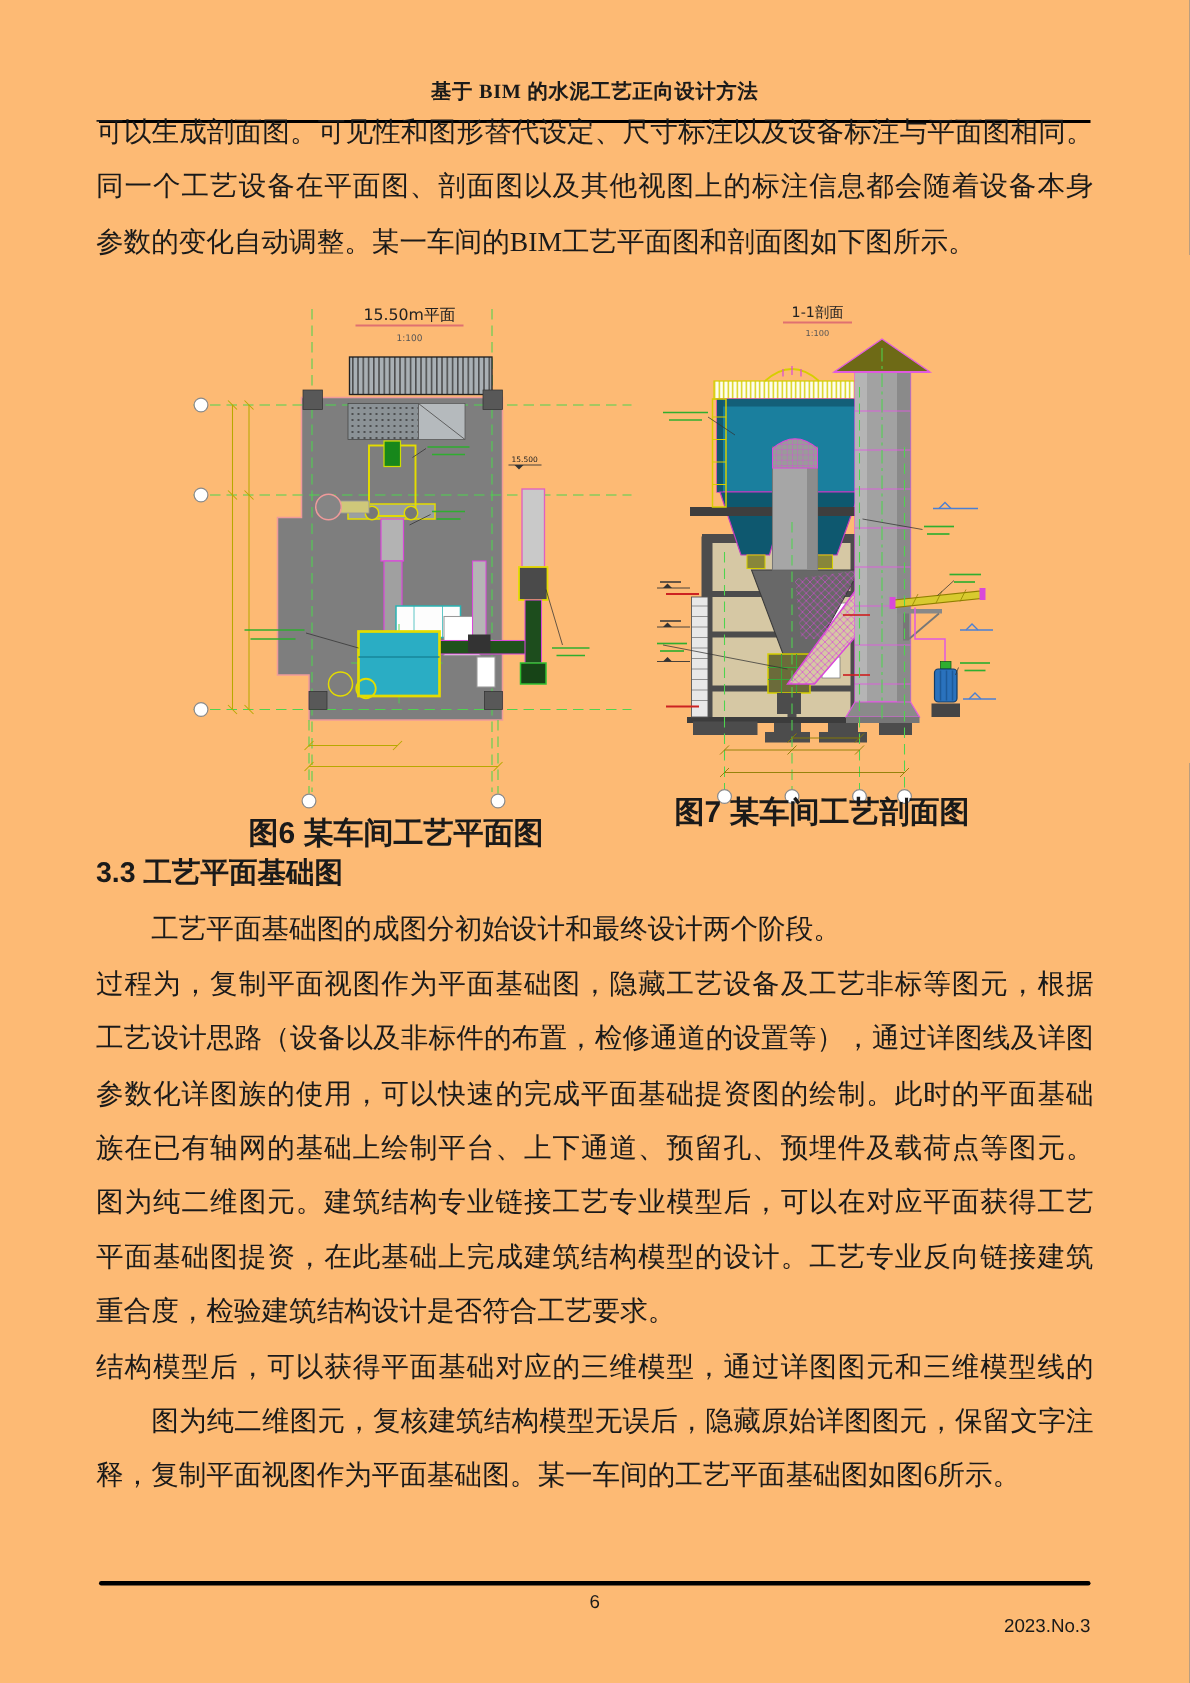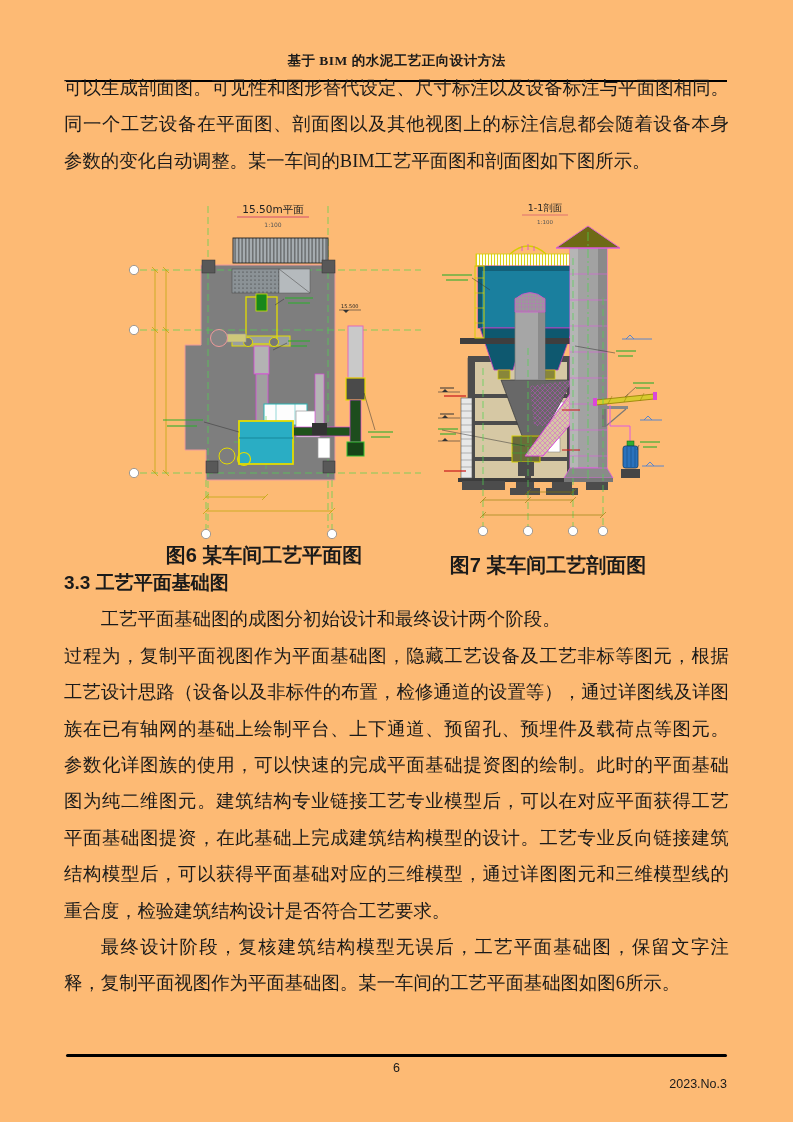--- a/index.html
+++ b/index.html
@@ -14,21 +14,21 @@
   .line{height:36.4px;line-height:36.4px;font-size:18.4px;white-space:nowrap;
         text-align:justify;text-align-last:justify;}
   .line.last{text-align-last:left;}
   .line.first{text-indent:2em;}
   .heading{height:36.4px;line-height:36.4px;font-size:19px;font-weight:bold;
            font-family:"Liberation Sans","DejaVu Sans",sans-serif;text-align:right;text-align-last:left;}
   .fig{position:absolute;top:198px;width:300px;height:345px;}
   .fig6{left:125px;}  .fig7{left:430px;}
   .caption{position:absolute;width:300px;text-align:center;font-size:20px;font-weight:bold;
            font-family:"Liberation Sans","DejaVu Sans",sans-serif;}
-  .cap6{left:114px;top:542px;}  .cap7{left:398px;top:552px;}
+  .cap6{left:114px;top:542px;}  .cap7{left:398px;top:528px;}
   .ftr-rule{position:absolute;top:1054px;left:66px;width:661px;height:3px;background:#000;border-radius:2px;}
   .ftr-page{position:absolute;top:1061px;left:0;width:793px;text-align:center;font-size:12.5px;
             font-family:"Liberation Sans","DejaVu Sans",sans-serif;}
   .ftr-issue{position:absolute;top:1061px;right:66px;font-size:12.5px;
             font-family:"Liberation Sans","DejaVu Sans",sans-serif;margin-top:16px;}
   svg text{font-family:"DejaVu Sans","Liberation Sans",sans-serif;}
 </style>
 </head>
 <body>
 
@@ -392,27 +392,27 @@
         <circle cx="173" cy="333" r="4.6"></circle>
     </g>
   </svg>
   <div class="caption cap7">图7 某车间工艺剖面图</div>
 
   <div class="flow flow2">
     <div class="heading">3.3 工艺平面基础图</div>
     <div class="line first last">工艺平面基础图的成图分初始设计和最终设计两个阶段。</div>
     <div class="line">过程为，复制平面视图作为平面基础图，隐藏工艺设备及工艺非标等图元，根据</div>
     <div class="line">工艺设计思路（设备以及非标件的布置，检修通道的设置等），通过详图线及详图</div>
+    <div class="line">参数化详图族的使用，可以快速的完成平面基础提资图的绘制。此时的平面基础</div>
     <div class="line">族在已有轴网的基础上绘制平台、上下通道、预留孔、预埋件及载荷点等图元。</div>
-    <div class="line">参数化详图族的使用，可以快速的完成平面基础提资图的绘制。此时的平面基础</div>
     <div class="line">图为纯二维图元。建筑结构专业链接工艺专业模型后，可以在对应平面获得工艺</div>
     <div class="line">平面基础图提资，在此基础上完成建筑结构模型的设计。工艺专业反向链接建筑</div>
+    <div class="line last">重合度，检验建筑结构设计是否符合工艺要求。</div>
     <div class="line">结构模型后，可以获得平面基础对应的三维模型，通过详图图元和三维模型线的</div>
-    <div class="line last">重合度，检验建筑结构设计是否符合工艺要求。</div>
-    <div class="line first">最终设计阶段，复核建筑结构模型无误后，工艺平面基础图，保留文字注</div>
+    <div class="line first">图为纯二维图元，复核建筑结构模型无误后，隐藏原始详图图元，保留文字注</div>
     <div class="line last">释，复制平面视图作为平面基础图。某一车间的工艺平面基础图如图6所示。</div>
   </div>
 
   <div class="ftr-rule"></div>
   <div class="ftr-page">6</div>
   <div class="ftr-issue">2023.No.3</div>
 
 </div>
 
 </body></html>

